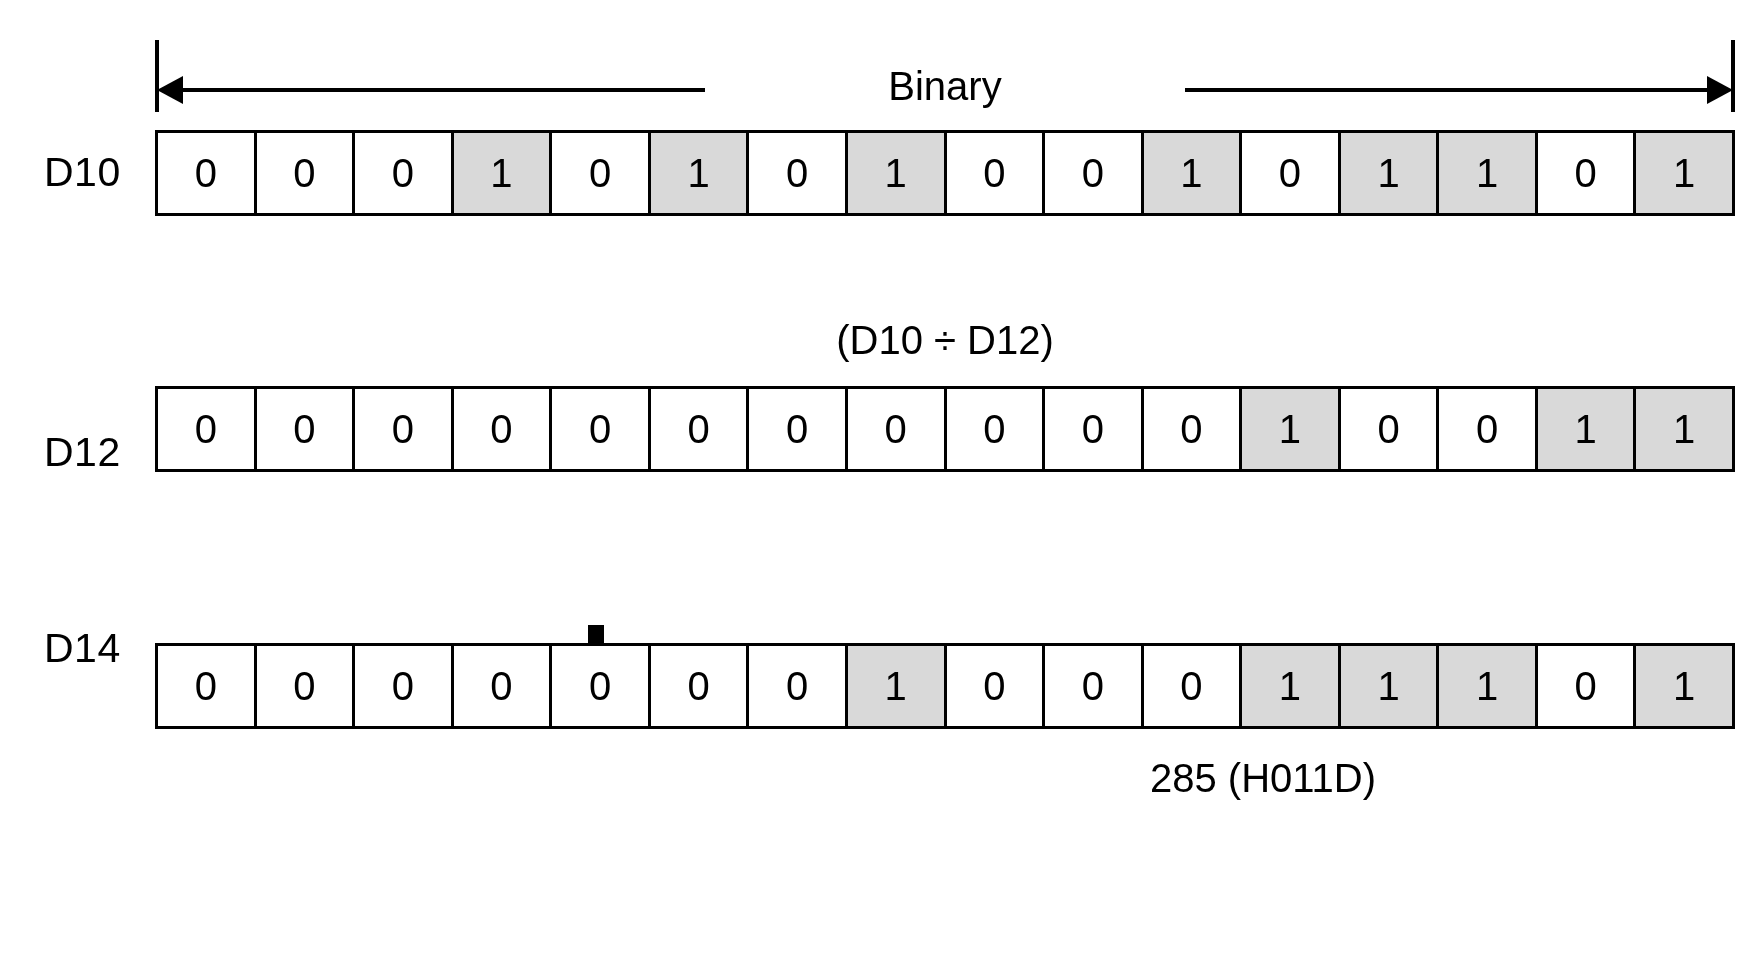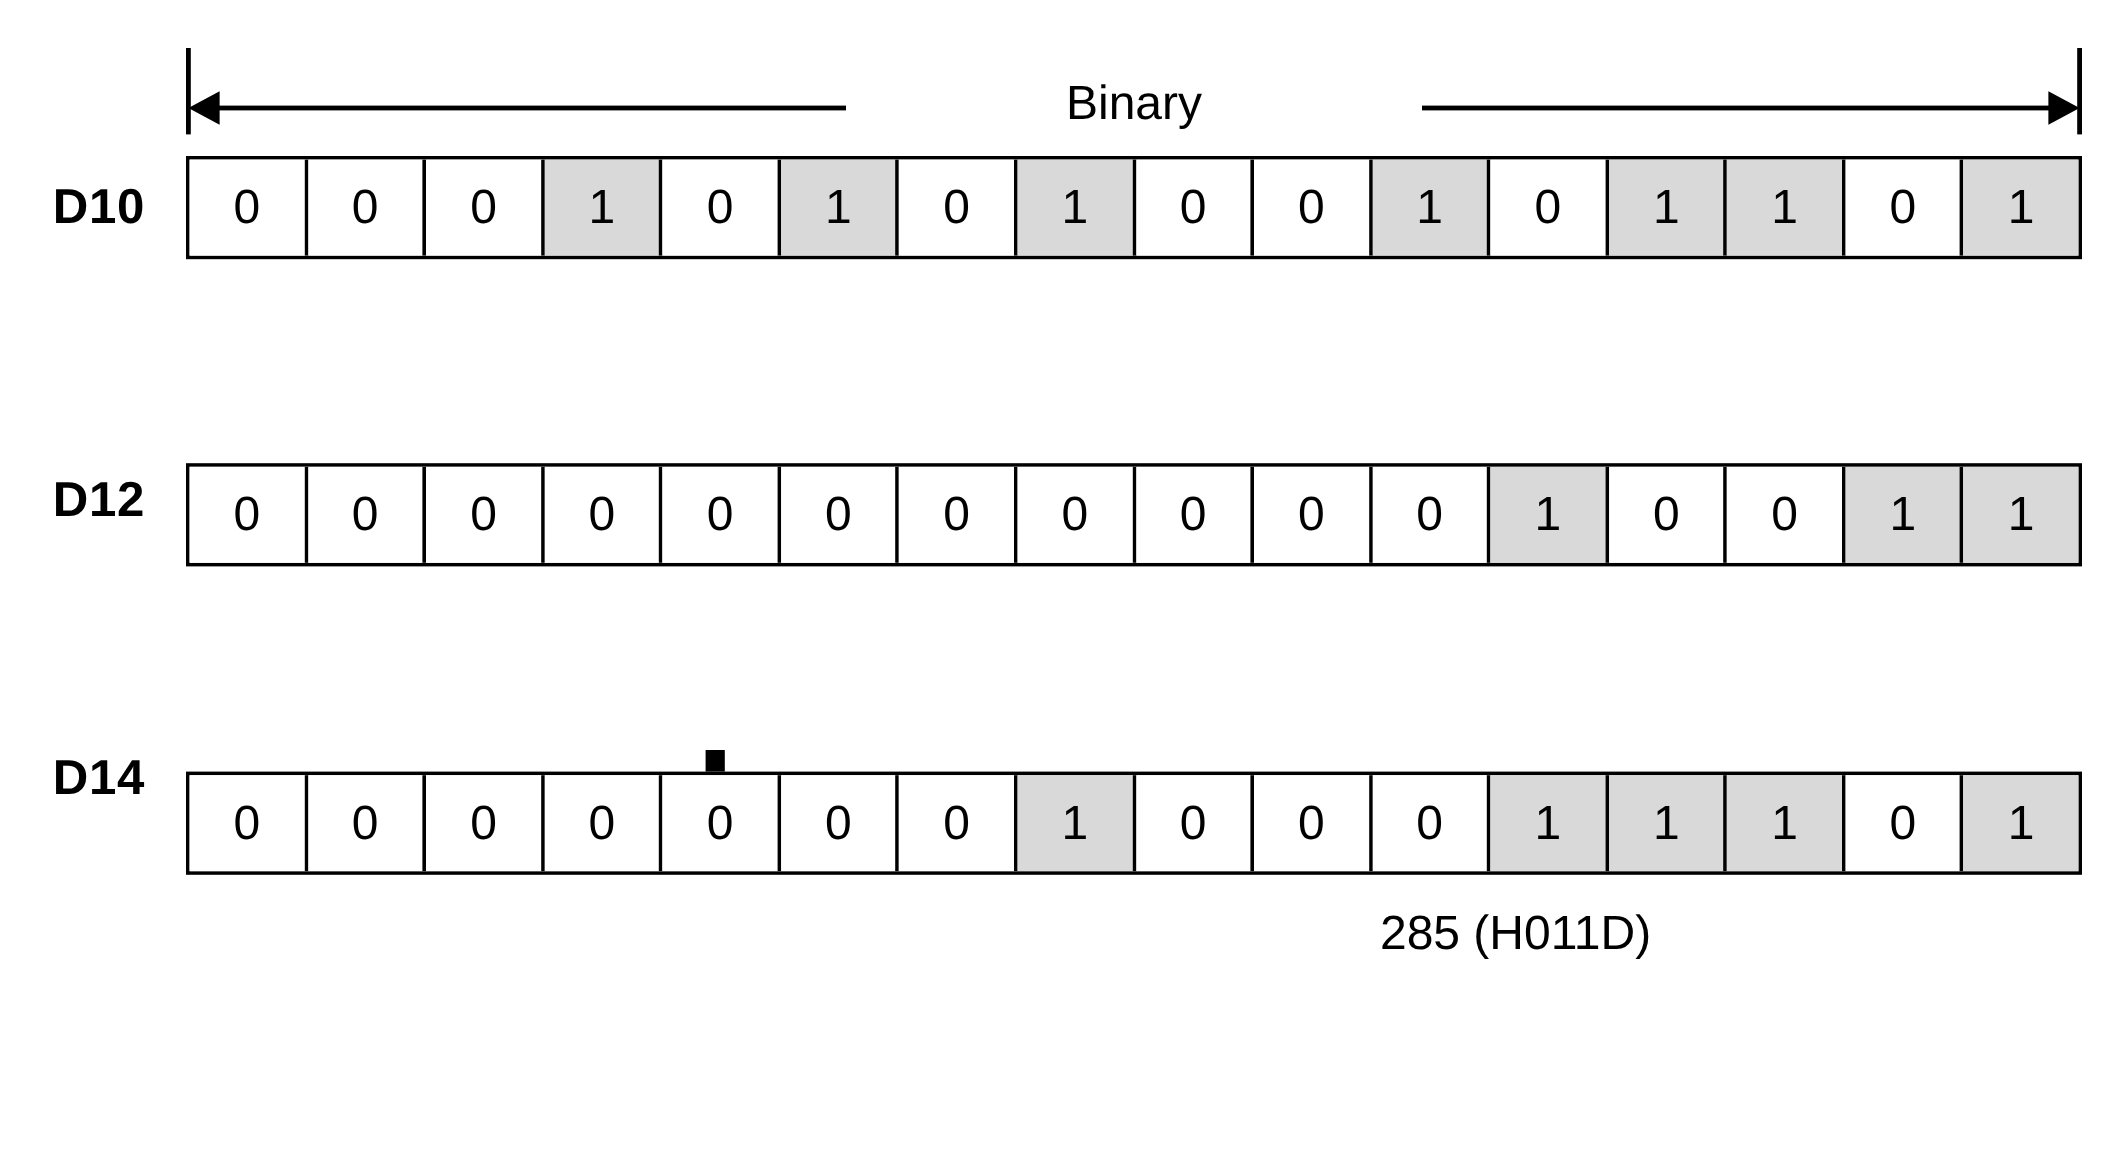--- a/index.html
+++ b/index.html
@@ -23,21 +23,20 @@
 
   
   .row-label {
     position: absolute;
     left: 44px;
     width: 105px;
     text-align: left;
     font-size: 41px;
     line-height: 1;
     letter-spacing: 0.5px;
-    font-weight: bold;
   }
 
   
   .word {
     position: absolute;
     left: 155px;
     width: 1580px;
     height: 86px;
     display: flex;
     border: 3px solid #000000;
@@ -201,22 +200,23 @@
       <div class="cell">0</div>
       <div class="cell">0</div>
       <div class="cell on">1</div>
       <div class="cell">0</div>
       <div class="cell on">1</div>
       <div class="cell on">1</div>
       <div class="cell">0</div>
       <div class="cell on">1</div>
     </div>
 
-
-  <div class="row-label" style="top:396px;">D12</div>
+  <div class="annotation-center" style="top:320px;">(D10 ÷ D12)</div>
+
+  <div class="row-label" style="top:432px;">D12</div>
   <div class="word" id="word-1" style="top:386px;">
       <div class="cell">0</div>
       <div class="cell">0</div>
       <div class="cell">0</div>
       <div class="cell">0</div>
       <div class="cell">0</div>
       <div class="cell">0</div>
       <div class="cell">0</div>
       <div class="cell">0</div>
       <div class="cell">0</div>

